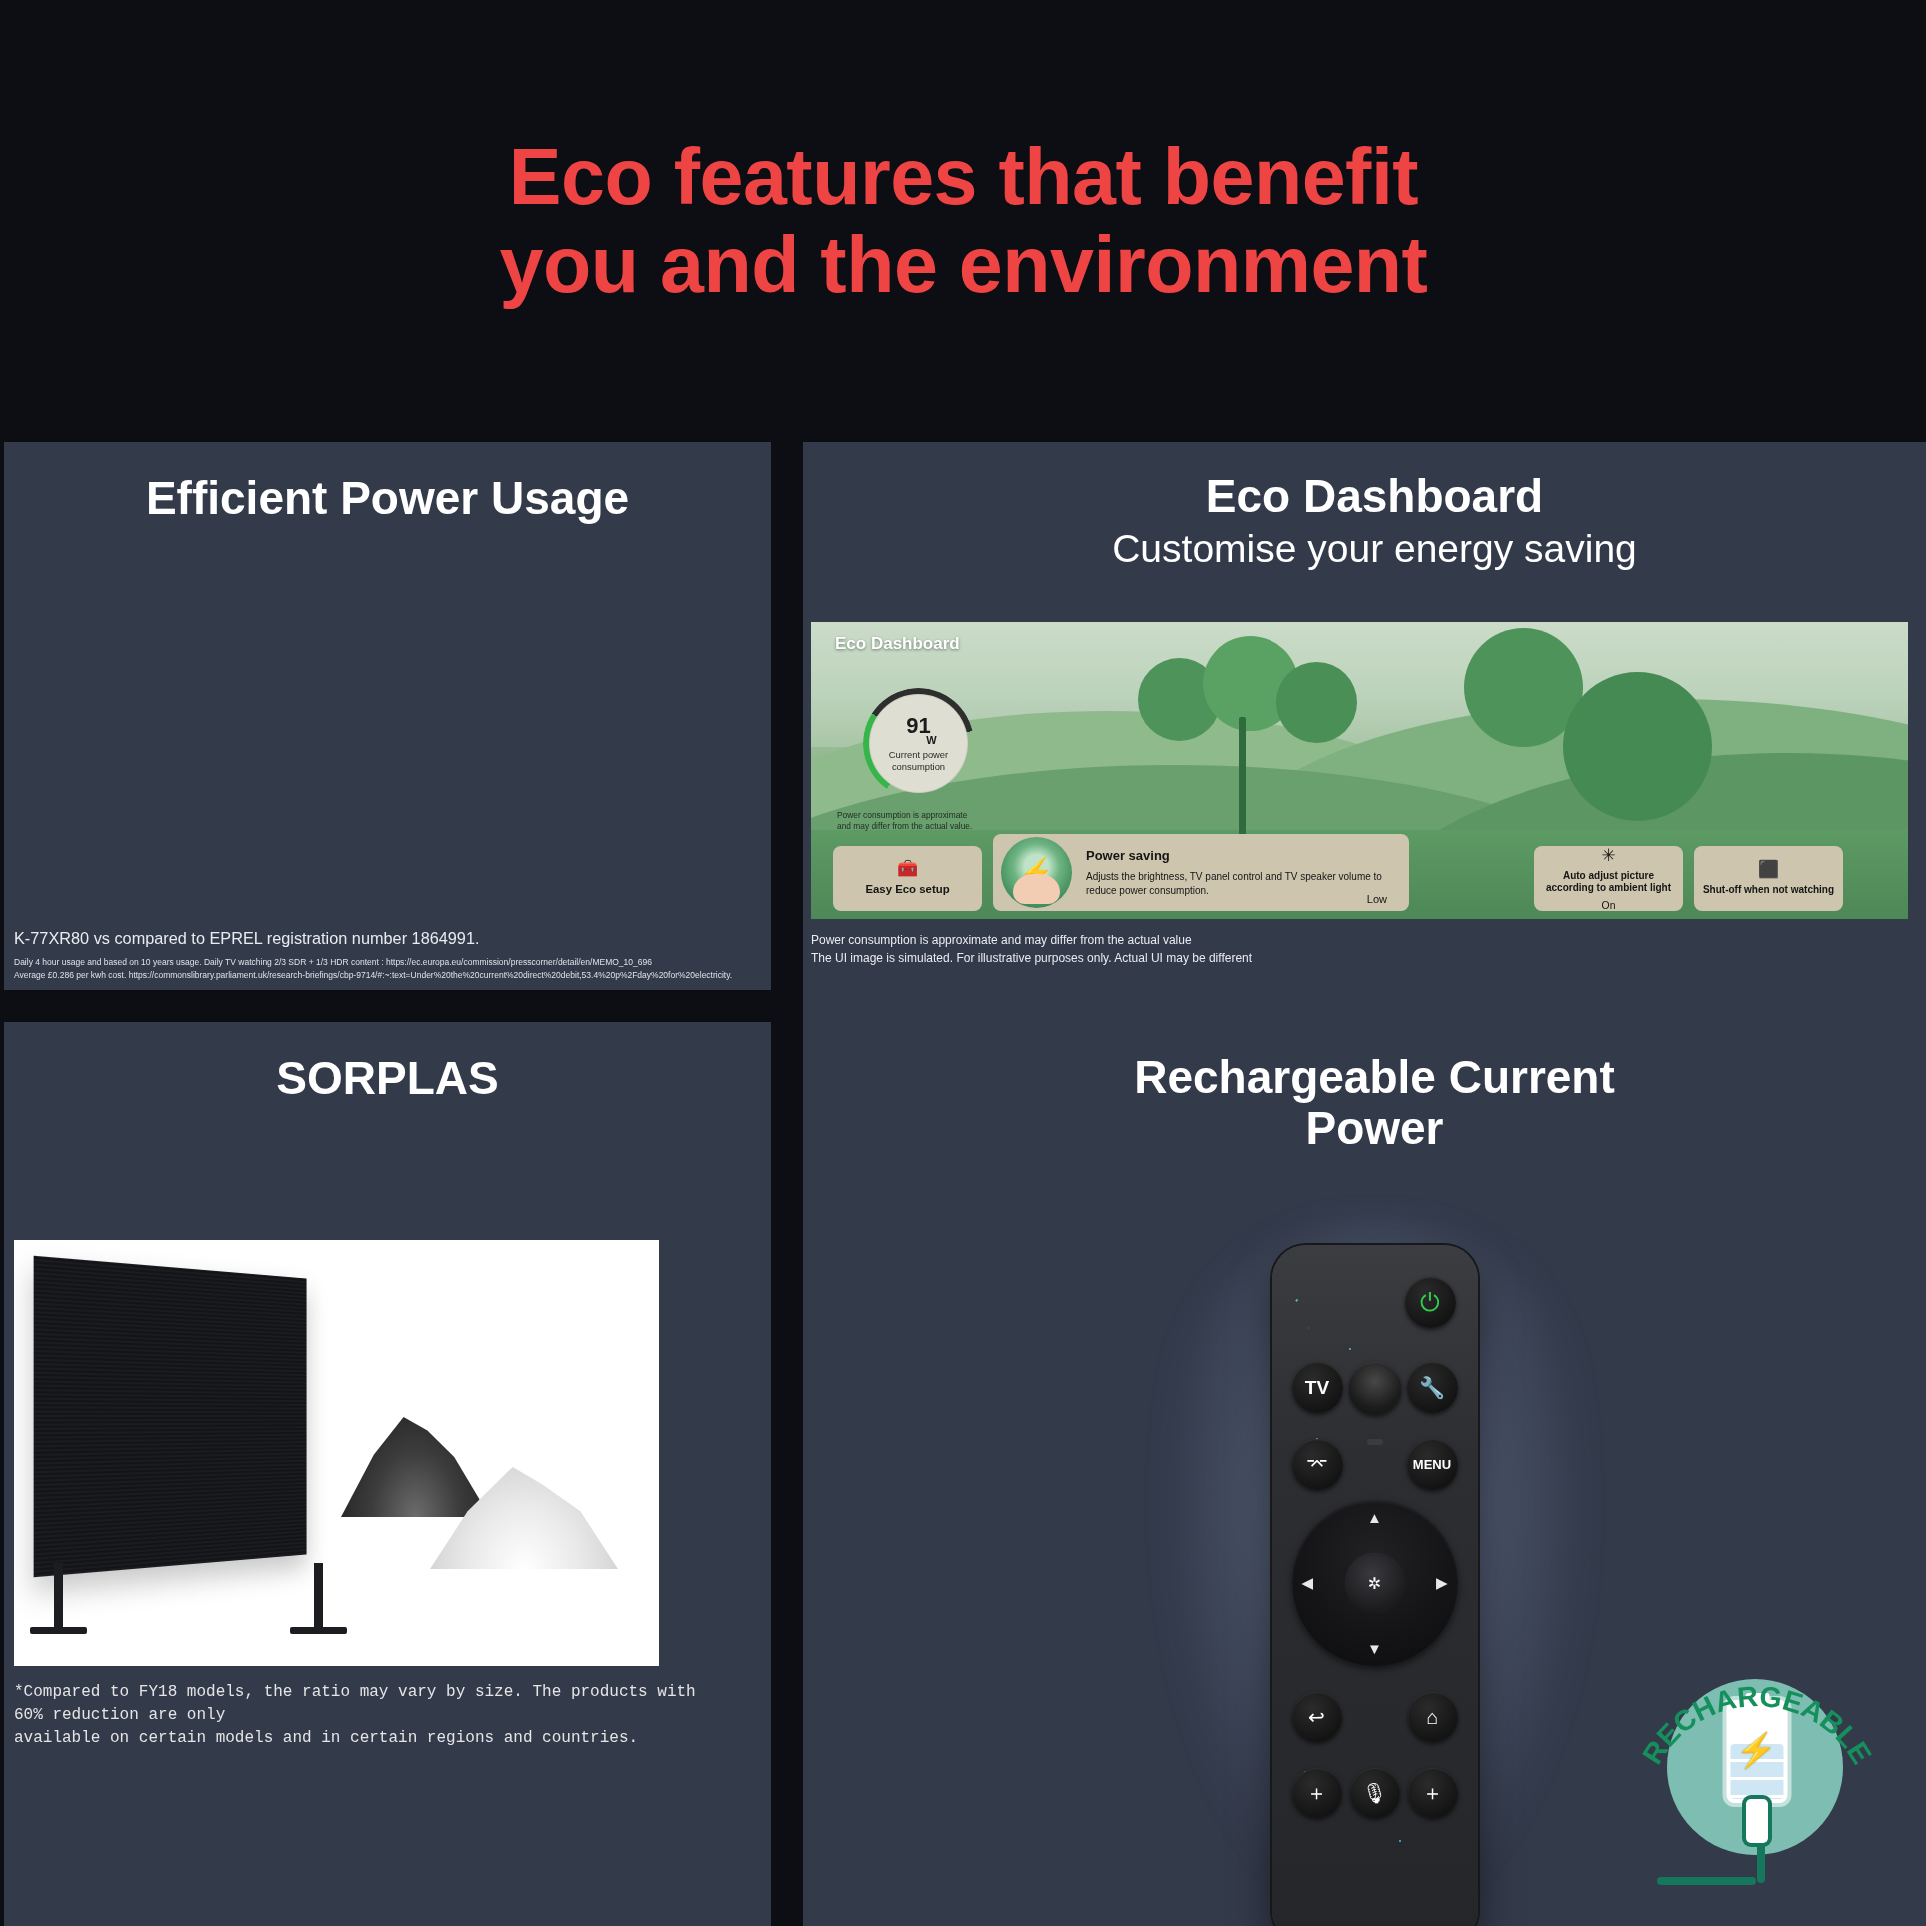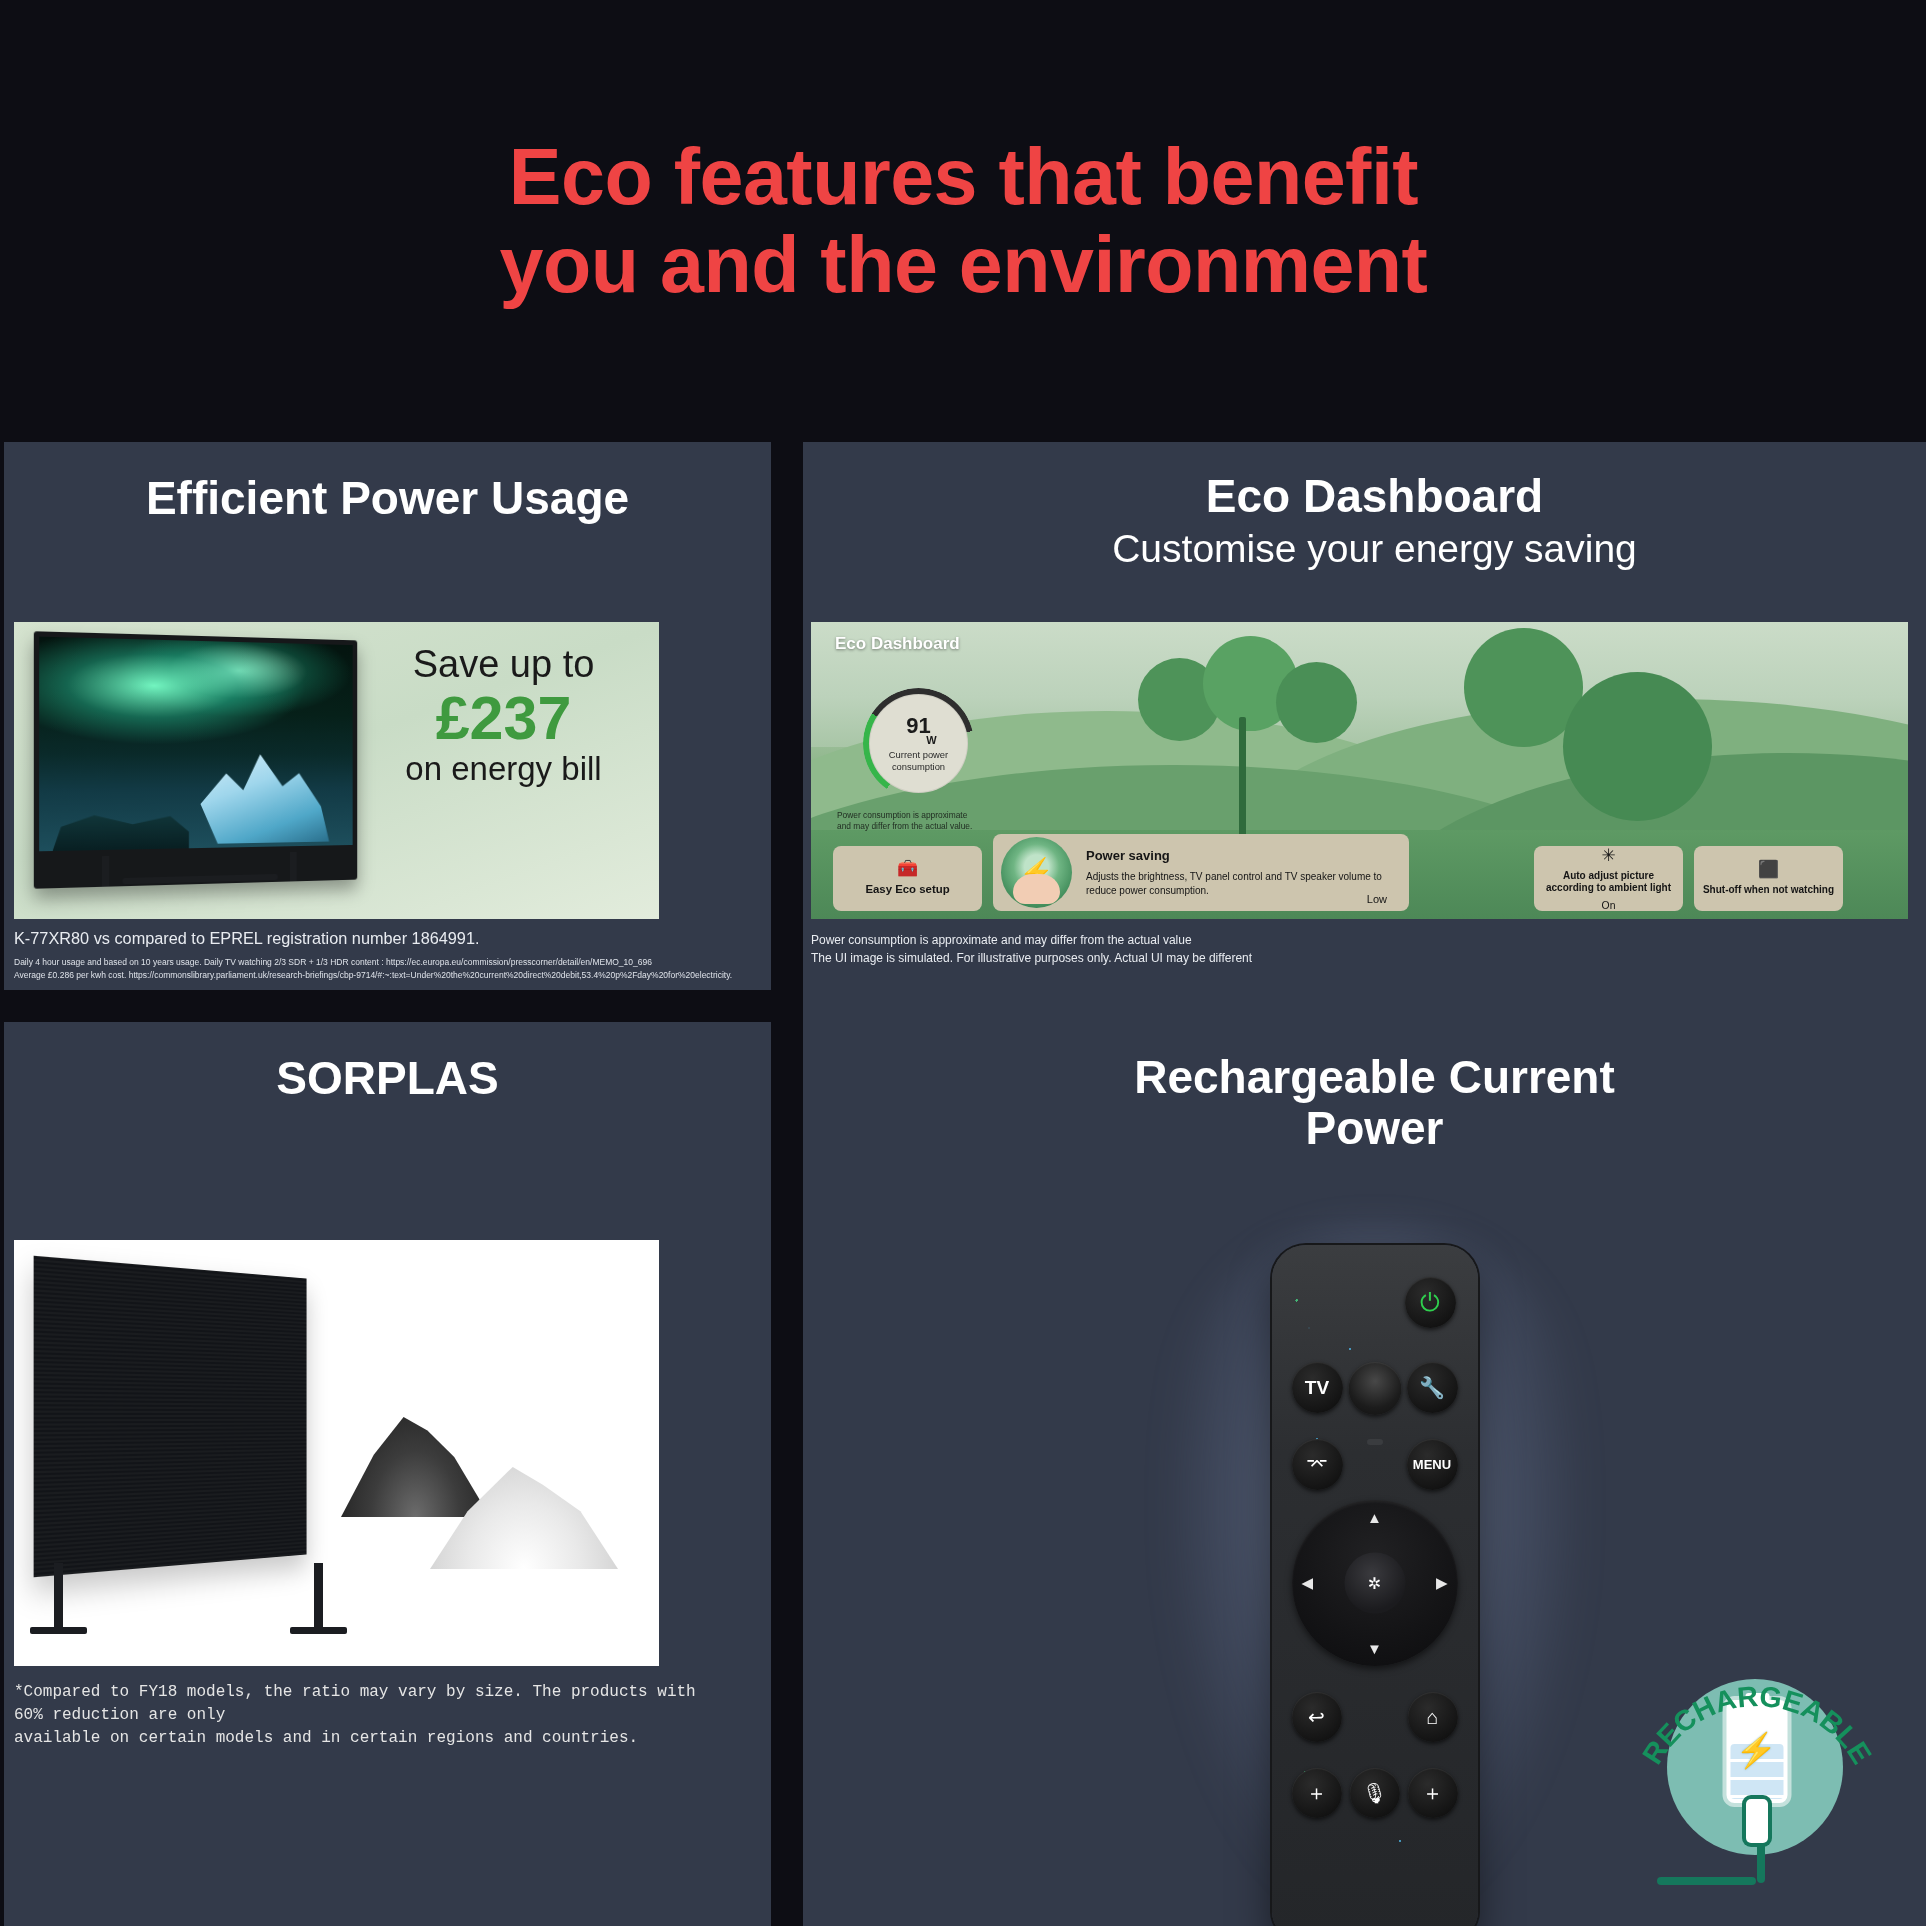--- a/index.html
+++ b/index.html
@@ -366,39 +366,20 @@
       <div>Eco features that benefit</div>
       <div>you and the environment</div>
     </div>
   </div>
 
   <div class="grid">
 
     <div class="panel p1">
       <div class="panel-title">Efficient Power Usage</div>
 
-      <div class="p1-media">
-        <div class="tvimg">
-          <div class="tvbezel">
-            <div class="tvscreen">
-              <div class="berg2"></div>
-              <div class="berg"></div>
-            </div>
-            <div class="tvfoot-l"></div>
-            <div class="tvfoot-r"></div>
-            <div class="tvstand"></div>
-          </div>
-        </div>
-
-        <div class="save-block">
-          <div class="save-line1">Save up to</div>
-          <div class="save-amount">£237</div>
-          <div class="save-line2">on energy bill</div>
-        </div>
-      </div>
 
       <div class="fineprint-main">K-77XR80 vs compared to EPREL registration number 1864991.</div>
       <div class="fineprint-small">
         <div>Daily 4 hour usage and based on 10 years usage. Daily TV watching 2/3 SDR + 1/3 HDR content : https://ec.europa.eu/commission/presscorner/detail/en/MEMO_10_696</div>
         <div>Average £0.286 per kwh cost. https://commonslibrary.parliament.uk/research-briefings/cbp-9714/#:~:text=Under%20the%20current%20direct%20debit,53.4%20p%2Fday%20for%20electricity.</div>
       </div>
     </div>
 
     <div class="panel p2">
       <div class="panel-title">Eco Dashboard</div>

